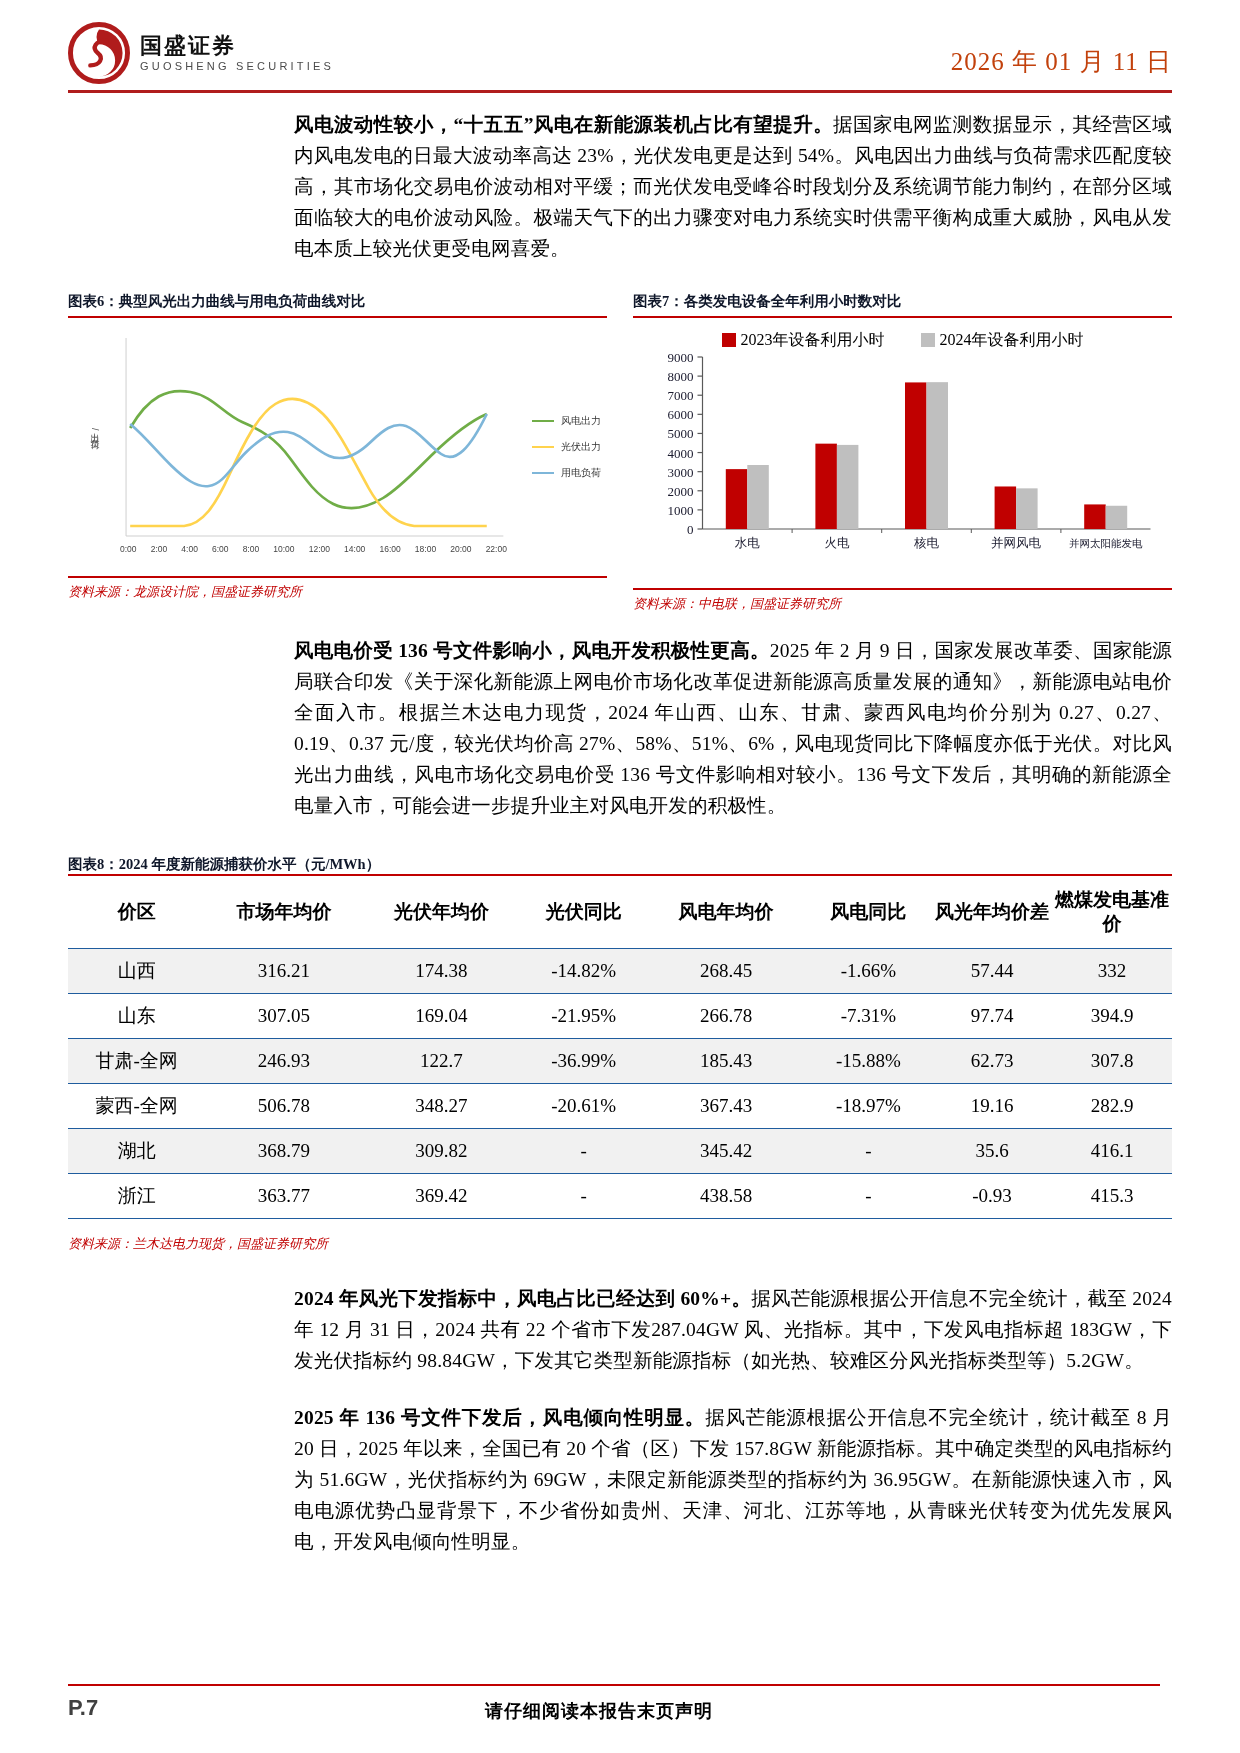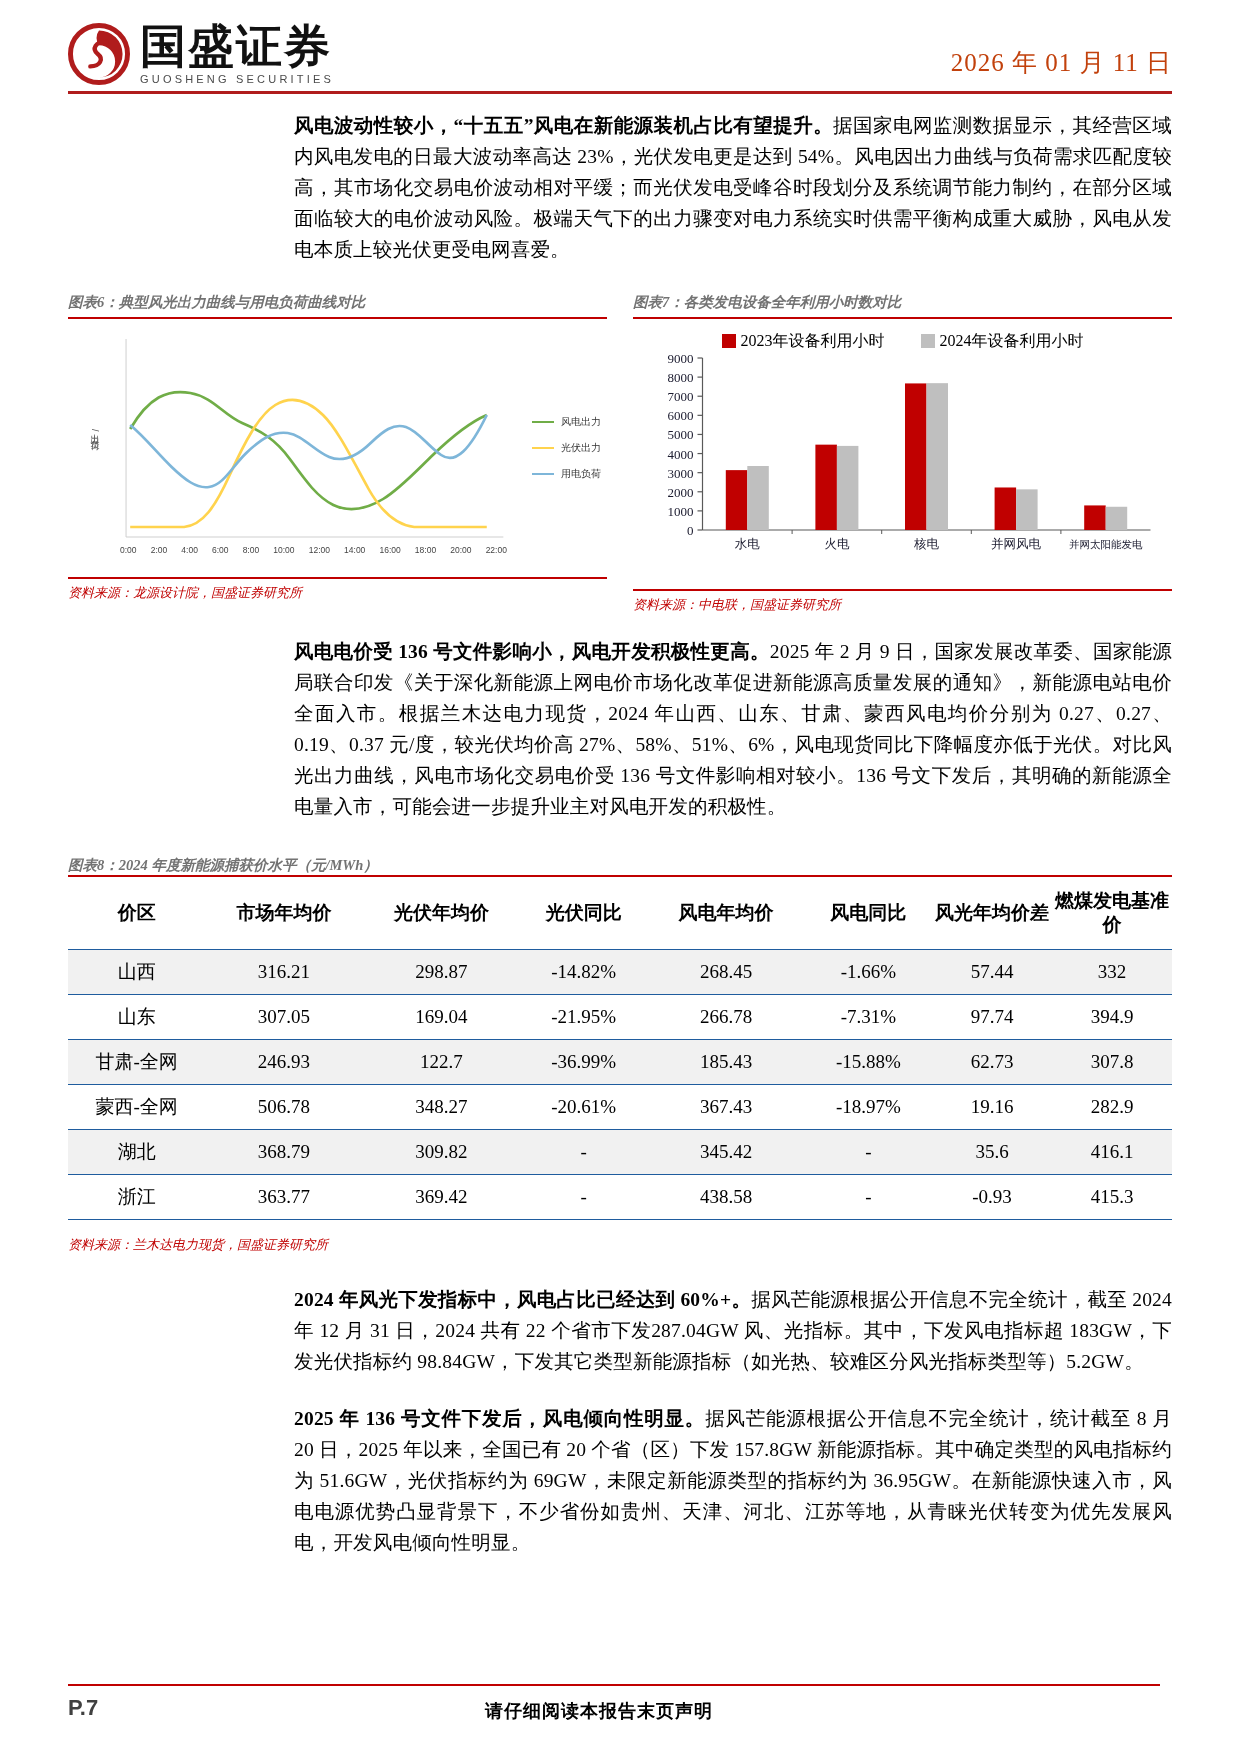--- a/index.html
+++ b/index.html
@@ -12,33 +12,33 @@
     position:relative;
     overflow:hidden;
   }
   .page { position:relative; width:1240px; height:1753px; padding:0 68px; }
 
   
   .header { display:flex; align-items:flex-end; justify-content:space-between; padding-top:22px; }
   .logo-wrap { display:flex; align-items:center; gap:10px; }
   .logo-mark { width:62px; height:62px; flex:none; }
   .logo-text { display:flex; flex-direction:column; justify-content:center; }
-  .logo-cn { font-family:"Liberation Sans","DejaVu Sans",sans-serif; font-weight:bold; font-size:46px; letter-spacing:2px; line-height:1.05; color:#111; }
+  .logo-cn { font-family:"Liberation Sans","DejaVu Sans",sans-serif; font-weight:bold; font-size:22px; letter-spacing:2px; line-height:1.05; color:#111; }
   .logo-en { font-family:"Liberation Sans","DejaVu Sans",sans-serif; font-size:11px; letter-spacing:3.2px; color:#4a4a4a; margin-top:3px; }
   .header-date { font-size:25px; color:#c2410c; padding-bottom:6px; letter-spacing:1px;font-family:Liberation Serif, serif; }
   .header-rule { height:3px; background:#b01c1c; margin-top:6px; }
 
   
   .para { margin:0; padding:0; font-size:19.5px; line-height:31px; text-align:justify; letter-spacing:0.2px; }
   .para b { font-weight:bold; }
   .block-body { margin-left:226px; margin-top:16px; }
   .block-body2 { margin-left:226px; margin-top:22px; }
 
   
-  .fig-caption { color:#737373; font-size:14.5px; font-style:italic; font-weight:bold; font-family:"Liberation Serif","DejaVu Serif",serif; }
+  .fig-caption { color:#0f172a; font-size:14.5px; font-weight:bold; font-family:"Liberation Serif","DejaVu Serif",serif; }
   .fig-source { color:#c00000; font-size:13px; font-style:italic; }
 
   .fig-row { display:flex; gap:26px; margin-top:28px; }
   .fig-box { flex:1; }
   .fig-hr-top { border-top:2px solid #c00000; margin-top:5px; }
   .fig-hr-bot { border-top:2px solid #c00000; margin-bottom:5px; }
   .fig-body { height:258px; position:relative; }
 
   
   .linechart { width:100%; height:100%; }
@@ -217,21 +217,21 @@
             <th>风电年均价</th>
             <th>风电同比</th>
             <th style="width: 120px;">风光年均价差</th>
             <th style="width: 120px;">燃煤发电基准价</th>
           </tr>
       </thead>
       <tbody id="tbl-body">
           <tr class="alt">
             <td>山西</td>
             <td>316.21</td>
-            <td>298.87</td>
+            <td>174.38</td>
             <td>-14.82%</td>
             <td>268.45</td>
             <td>-1.66%</td>
             <td>57.44</td>
             <td>332</td>
           </tr>
           <tr>
             <td>山东</td>
             <td>307.05</td>
             <td>169.04</td>

